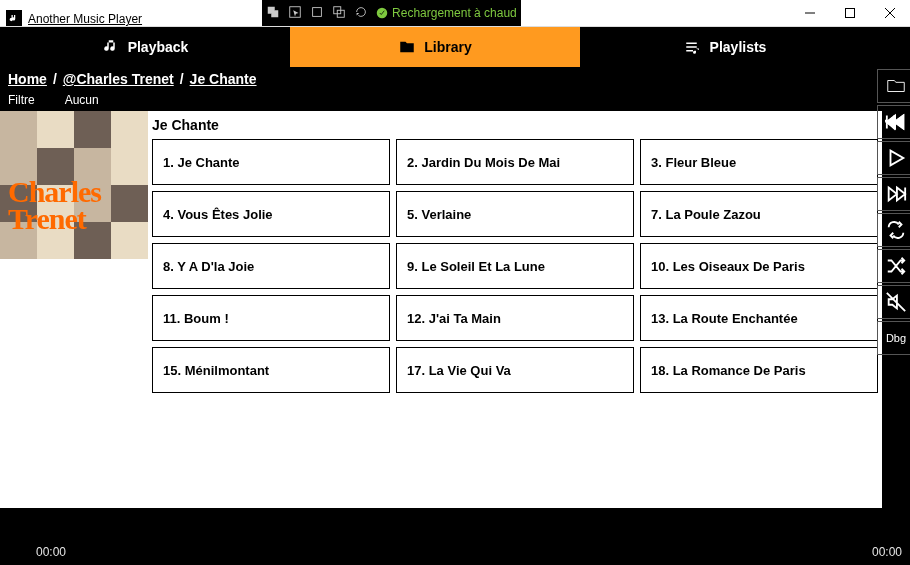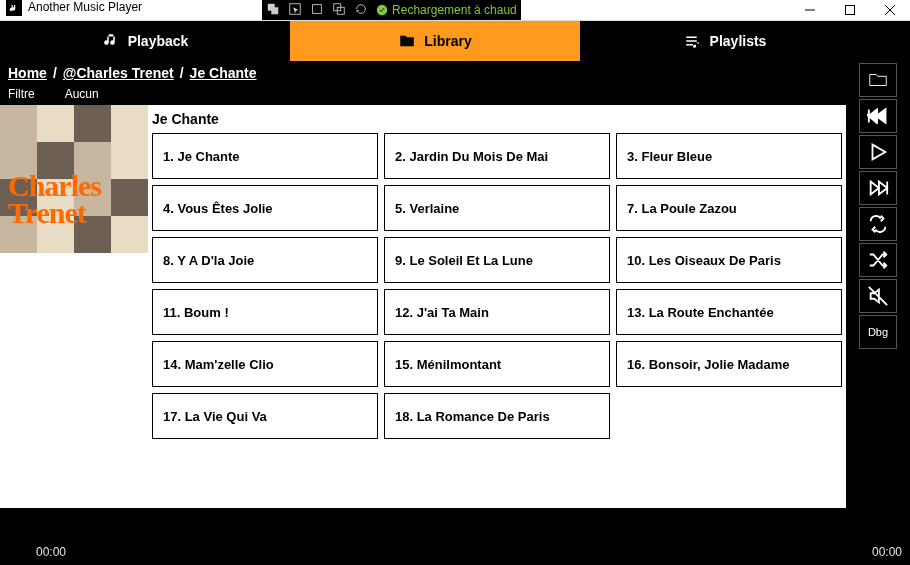--- a/index.html
+++ b/index.html
@@ -8,26 +8,27 @@
     height: 565px;
     font-family: "Segoe UI", Arial, sans-serif;
     font-size: 13px;
     background: #fff;
     overflow: hidden;
     display: flex;
     flex-direction: column;
   }
   
   .titlebar {
-    height: 21px;
+    height: 27px;
     background: #fff;
     display: flex;
-    align-items: flex-start;
+    align-items: flex-end;
     border-bottom: 1px solid #ddd;
     color: #000;
+    text-decoration: underline;
   }
   .titlebar .app-icon {
     width: 16px; height: 16px;
     margin: 0 6px;
     background: #000;
     display:flex;align-items:center;justify-content:center;
   }
   .titlebar .app-icon svg { fill:#fff; }
   .titlebar .app-title { flex:0 0 auto; font-size:12px; }
   .titlebar .debug-strip {
@@ -72,21 +73,21 @@
     font-weight:600;
     font-size:14px;
     background:#000;
     color:#fff;
   }
   .tab.active { background:#ff9a1f; color:#000; }
   .tab svg { width:18px;height:18px; }
   .tab.active svg { fill:#000; }
   .tab:not(.active) svg { fill:#fff; }
   .sidebar {
-    width:64px;
+    width:28px;
     display:flex;
     flex-direction:column;
     align-items:center;
     background:#000;
   }
   .sidebtn {
     width:38px;height:34px;
     display:flex;align-items:center;justify-content:center;
     border:1px solid #555;
     margin-top:2px;
@@ -310,23 +311,21 @@
               <div class="track">3. Fleur Bleue</div>
               <div class="track">4. Vous Êtes Jolie</div>
               <div class="track">5. Verlaine</div>
               <div class="track">7. La Poule Zazou</div>
               <div class="track">8. Y A D'la Joie</div>
               <div class="track">9. Le Soleil Et La Lune</div>
               <div class="track">10. Les Oiseaux De Paris</div>
               <div class="track">11. Boum !</div>
               <div class="track">12. J'ai Ta Main</div>
               <div class="track">13. La Route Enchantée</div>
-              <div class="track">14. Mam'zelle Clio</div>
               <div class="track">15. Ménilmontant</div>
-              <div class="track">16. Bonsoir, Jolie Madame</div>
               <div class="track">17. La Vie Qui Va</div>
               <div class="track">18. La Romance De Paris</div>
             </div>
         </div>
       </div>
 
     </div>
 
     <div class="sidebar">
       <div class="sidebtn">

